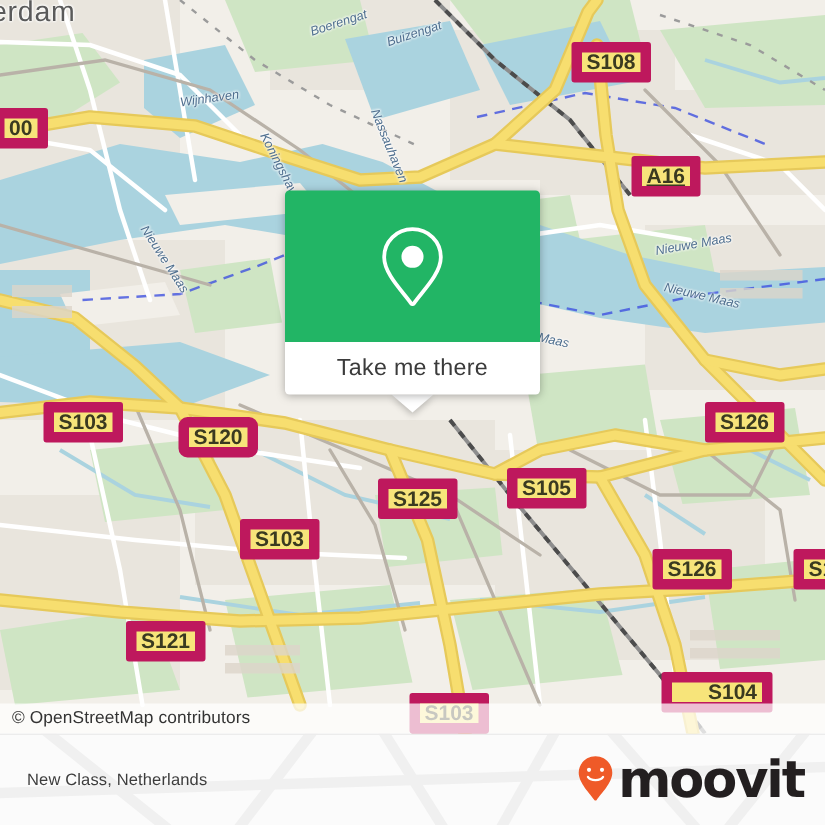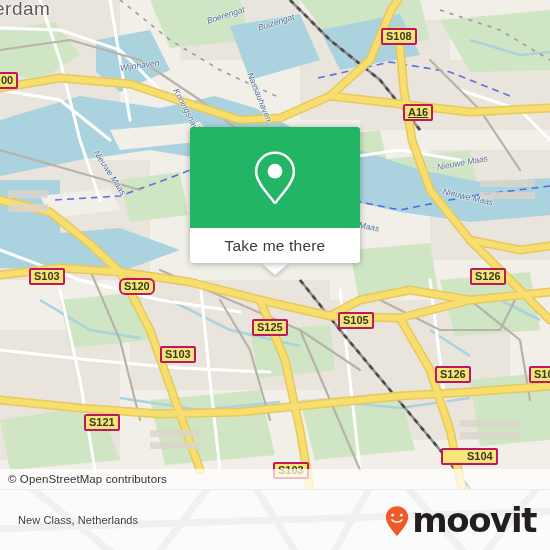--- a/index.html
+++ b/index.html
@@ -22,22 +22,22 @@
     background:rgba(255,255,255,0.72);
     display:flex;align-items:center;
     font-size:11.5px;color:#333;letter-spacing:.1px;
     padding-left:8px;box-sizing:border-box;
     z-index:40;
   }
 
   
   .shield{
     position:absolute;z-index:25;
-    background:#f7e47a;border:2px solid #be185d;border-radius:2px;
-    color:#3a3a20;font-size:11px;font-weight:700;
+    background:#f7e47a;border:7px solid #be185d;border-radius:2px;
+    color:#3a3a20;font-size:14px;font-weight:700;
     padding:1px 3px 1px 3px;line-height:11px;white-space:nowrap;
     font-family:"Liberation Sans",sans-serif;
   }
   .mlabel{
     position:absolute;z-index:24;white-space:nowrap;
     font-size:8.5px;color:#4a5a66;font-family:"Liberation Sans",sans-serif;
     text-shadow:0 0 2px #fff,0 0 2px #fff,0 0 2px #fff;
   }
   .mlabel.water{color:#4f6f8f;font-style:italic;}
   .mlabel.city{font-size:19px;color:#5a5a5a;font-weight:400;letter-spacing:.5px;}
@@ -75,21 +75,21 @@
     position:absolute;left:0;top:489px;width:550px;height:61px;
     background:#fbfbfb;overflow:hidden;
   }
   .footer-bg{position:absolute;left:0;top:0;width:550px;height:61px;opacity:.55;}
   .footer-inner{
     position:relative;height:100%;
     display:flex;align-items:center;justify-content:space-between;
     padding:0 14px 0 18px;box-sizing:border-box;
   }
   .place-name{font-size:11px;color:#3c3c3c;letter-spacing:.1px;}
-  .brand{display:flex;align-items:flex-end;gap:2px;}
+  .brand{display:flex;align-items:flex-start;gap:2px;}
   .brand-word{
     font-size:34px;color:#231f20;font-weight:700;letter-spacing:-1.4px;
     line-height:34px;font-family:"DejaVu Sans",sans-serif;
   }
   .sep{position:absolute;left:0;top:0;width:100%;height:1px;background:#ececec;}
 </style>
 </head>
 <body>
 
 <div class="app">
@@ -254,21 +254,21 @@
         <div class="mlabel water" style="left: 176px; top: 84px; transform: rotate(63deg); transform-origin: left center;">Koningshaven</div>
         <div class="mlabel water" style="left: 250px; top: 68px; transform: rotate(68deg); transform-origin: left center;">Nassauhaven</div>
         <div class="mlabel water" style="left: 96px; top: 146px; transform: rotate(57deg); transform-origin: left center;">Nieuwe Maas</div>
         <div class="mlabel water" style="left: 437px; top: 162px; transform: rotate(-10deg); transform-origin: left center;">Nieuwe Maas</div>
         <div class="mlabel water" style="left: 443px; top: 186px; transform: rotate(13deg); transform-origin: left center;">Nieuwe Maas</div>
         <div class="mlabel water" style="left: 352px; top: 218px; transform: rotate(12deg); transform-origin: left center;">e Maas</div>
       </div>
 
     <div id="shields">
         <div class="shield" style="left: 381px; top: 28px;">S108</div>
-        <div class="shield" style="left: 403px; top: 104px; text-decoration: underline;">A16</div>
+        <div class="shield" style="left: 421px; top: 104px; text-decoration: underline;">A16</div>
         <div class="shield" style="left: -4px; top: 72px;">00</div>
         <div class="shield" style="left: 29px; top: 268px;">S103</div>
         <div class="shield" style="left: 119px; top: 278px; border-radius: 6px;">S120</div>
         <div class="shield" style="left: 470px; top: 268px;">S126</div>
         <div class="shield" style="left: 338px; top: 312px;">S105</div>
         <div class="shield" style="left: 252px; top: 319px;">S125</div>
         <div class="shield" style="left: 160px; top: 346px;">S103</div>
         <div class="shield" style="left: 435px; top: 366px;">S126</div>
         <div class="shield" style="left: 529px; top: 366px;">S10</div>
         <div class="shield" style="left: 84px; top: 414px;">S121</div>

